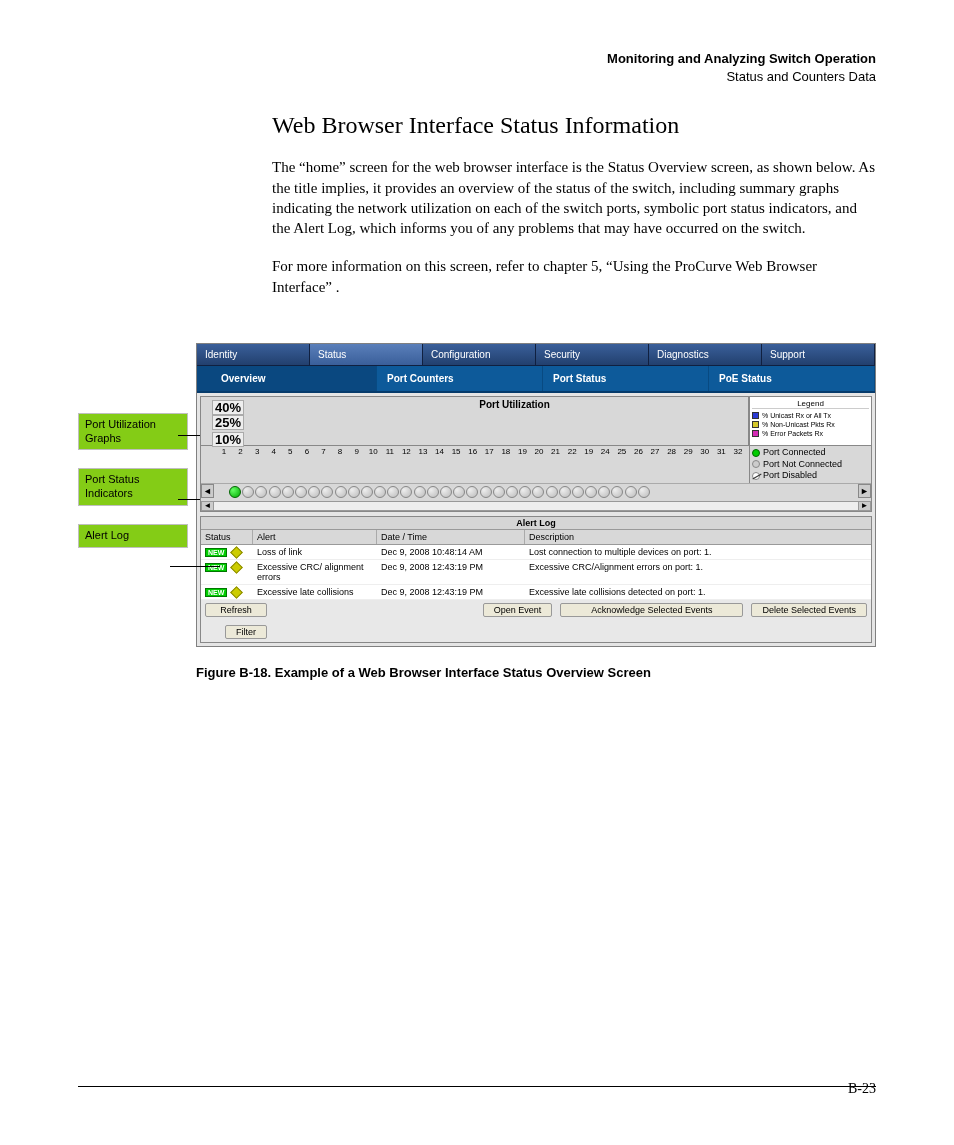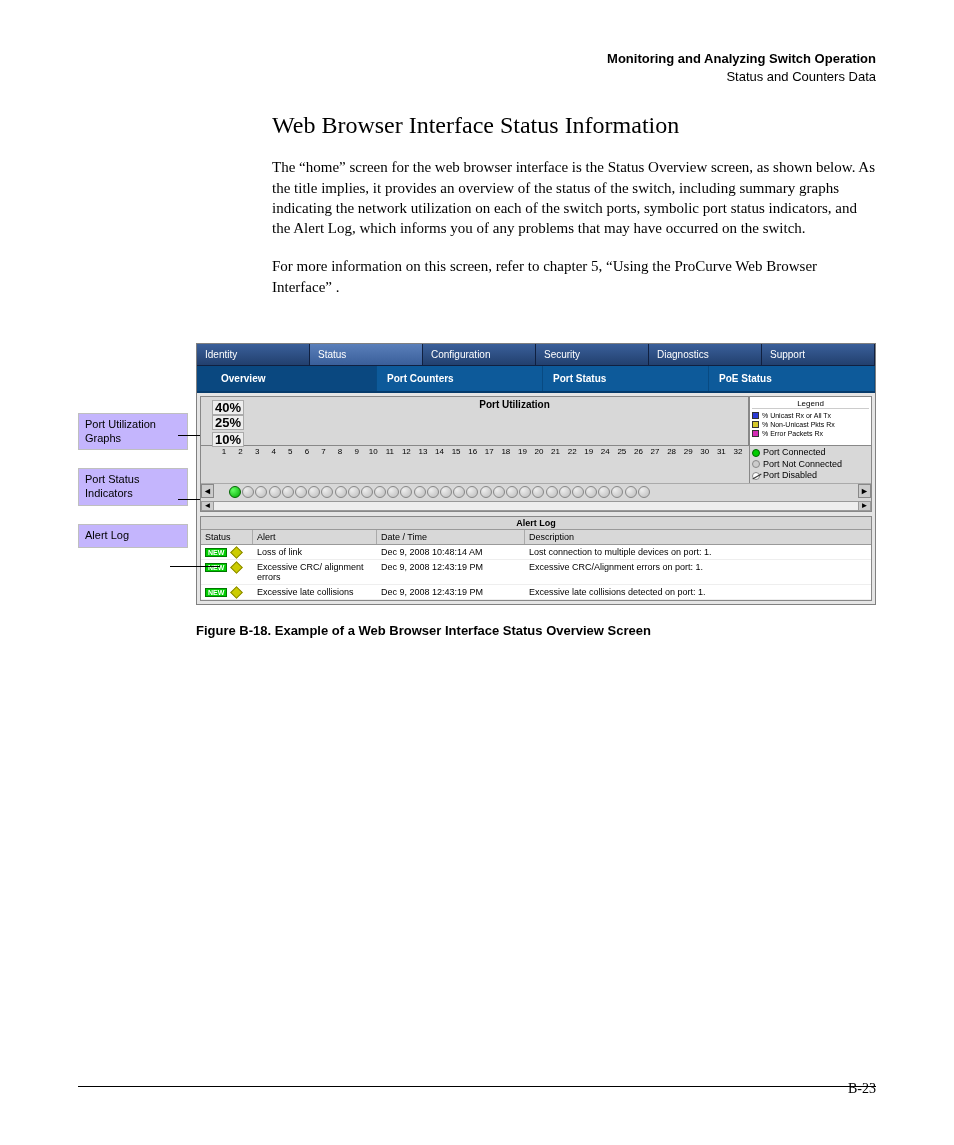--- a/index.html
+++ b/index.html
@@ -46,21 +46,21 @@
     position: relative;
     margin-top: 46px;
   }
   .callouts {
     position: absolute;
     left: 0;
     top: 70px;
     width: 110px;
   }
   .callout {
-    background: #c4b5fd;
+    background: #84cc16;
     border: 1px solid #bfbfbf;
     font-family: Arial, sans-serif;
     font-size: 11px;
     padding: 4px 6px;
     margin-bottom: 18px;
     line-height: 1.25;
   }
   .callout-line {
     position: absolute;
     height: 1px;
@@ -470,20 +470,30 @@
               <div class="alert-row">
                 <div class="acol c-status"><span class="new-badge">
                     <span class="nb-box">NEW</span>
                     <span class="nb-diamond"></span>
                   </span></div>
                 <div class="acol c-alert">Excessive late collisions</div>
                 <div class="acol c-date">Dec 9, 2008 12:43:19 PM</div>
                 <div class="acol c-desc">Excessive late collisions detected on port: 1.</div>
               </div>
             </div>
+          <div class="alert-buttons">
+            <div style="display:flex;flex-direction:column;">
+              <button class="btn">Refresh</button>
+              <button class="btn filter-btn">Filter</button>
+            </div>
+            <div style="flex:1"></div>
+            <button class="btn">Open Event</button>
+            <button class="btn wide">Acknowledge Selected Events</button>
+            <button class="btn">Delete Selected Events</button>
+          </div>
         </div>
 
       </div>
     </div>
 
     <div class="figure-caption">Figure B-18.  Example of a Web Browser Interface Status Overview Screen</div>
   </div>
 
   <div class="footer-line"></div>
   <div class="page-num">B-23</div>

